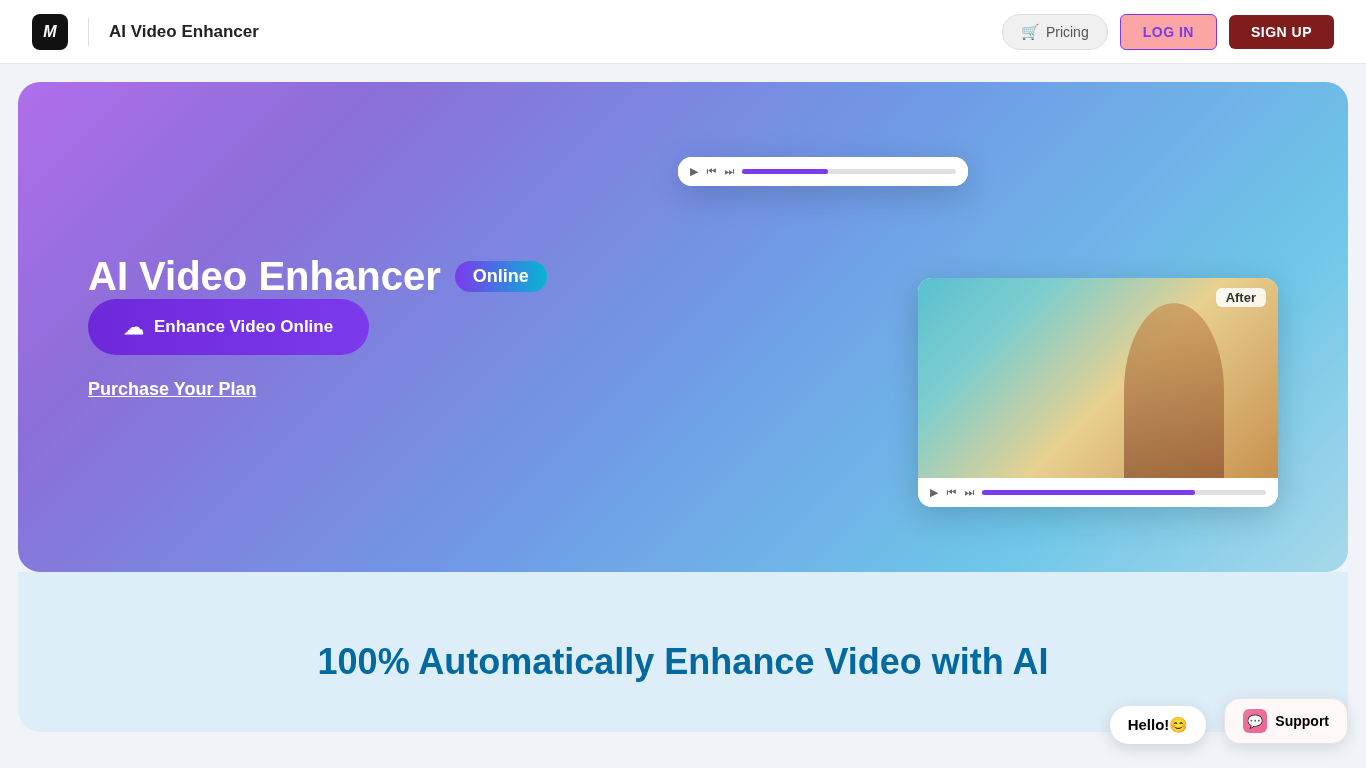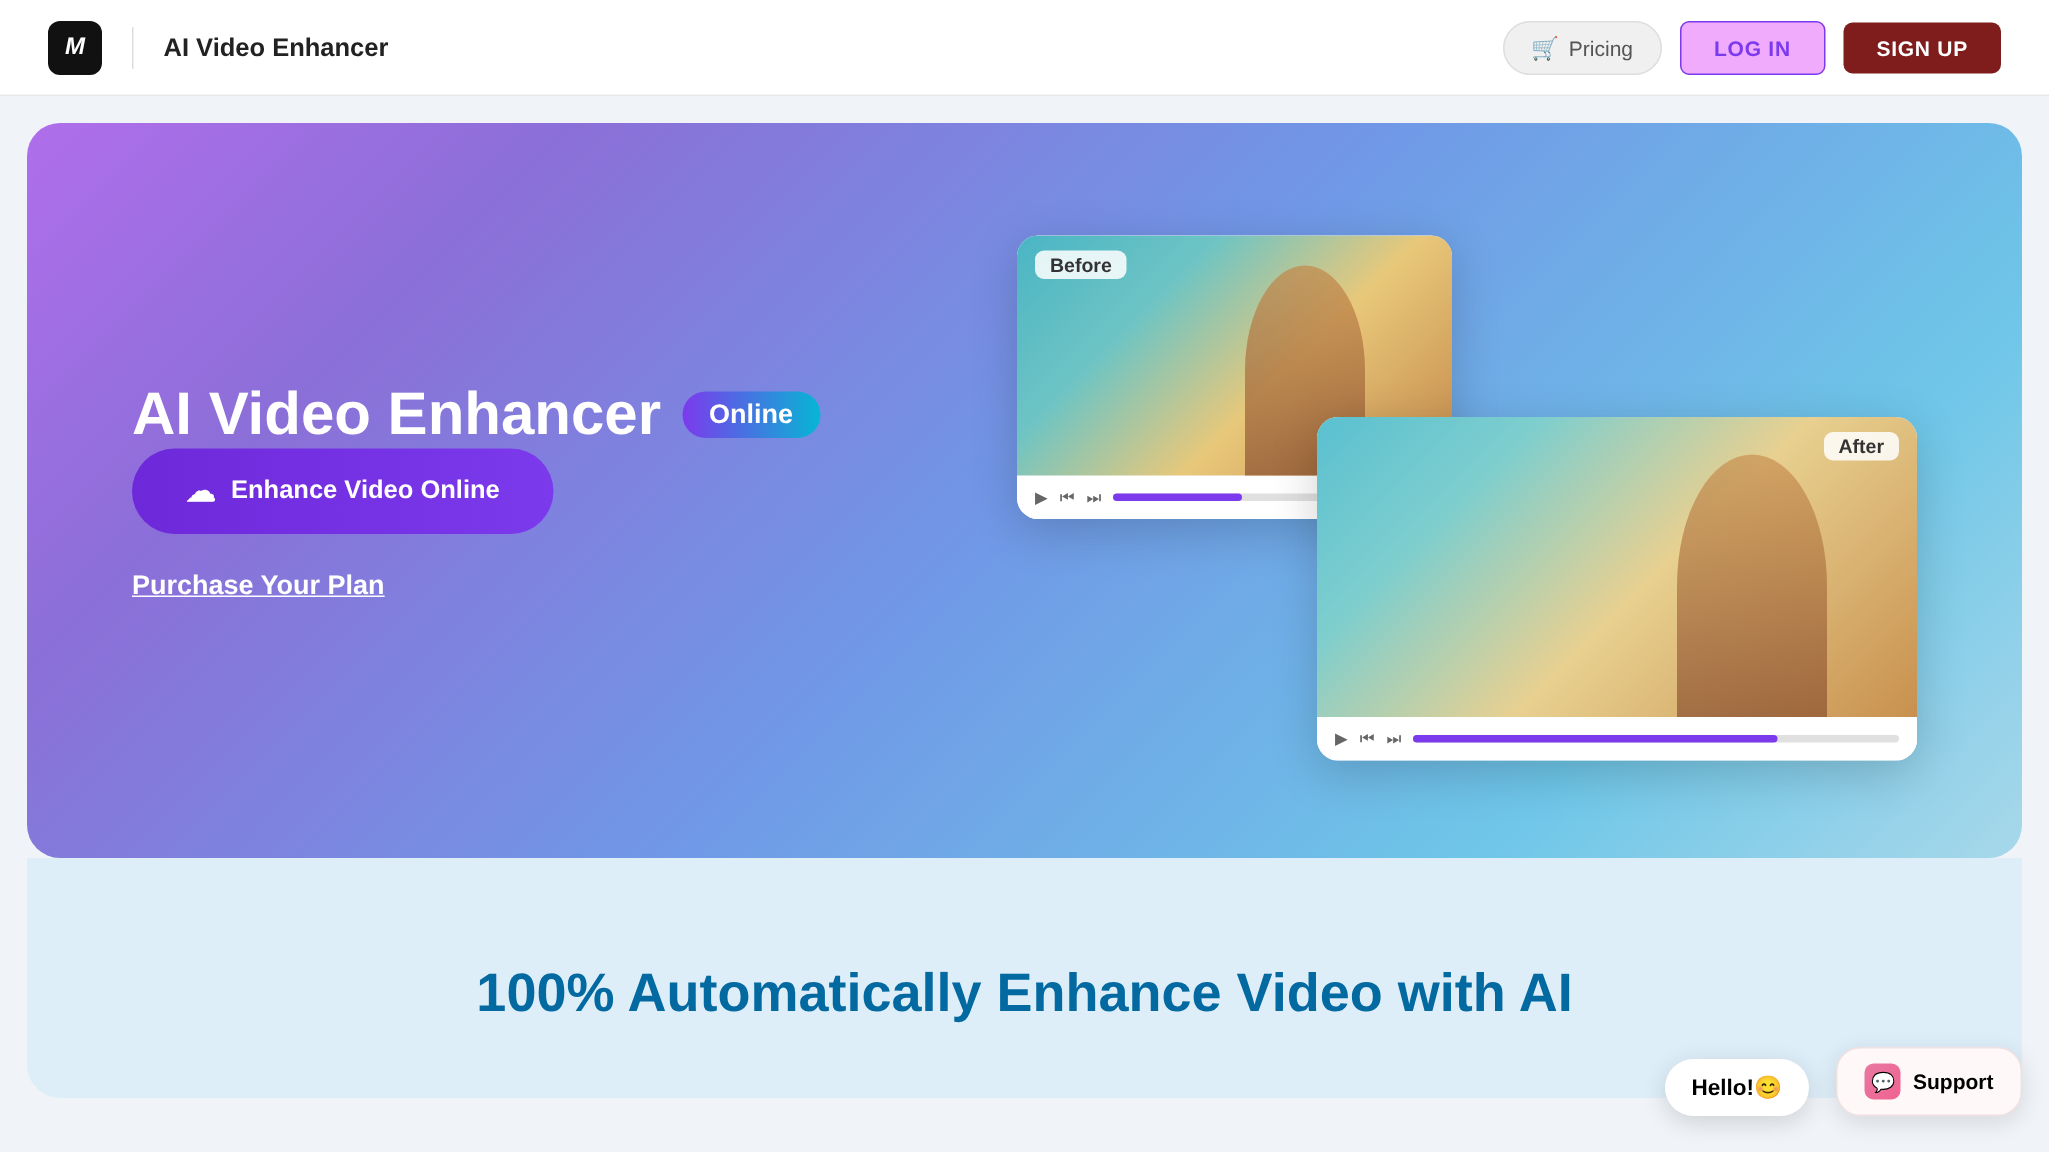--- a/index.html
+++ b/index.html
@@ -22,21 +22,21 @@
     .nav-right { display: flex; align-items: center; gap: 12px; }
     .pricing-btn {
       display: flex; align-items: center; gap: 6px;
       background: #f0f0f0; border: 1px solid #ddd; border-radius: 20px;
       padding: 8px 18px; font-size: 14px; color: #555; cursor: pointer;
       font-weight: 500;
     }
     .pricing-btn .cart-icon { font-size: 15px; }
     .login-btn {
       border: 1.5px solid #7c3aed; border-radius: 6px;
-      background: #f0abfc; color: #7c3aed; font-weight: 700;
+      background: #fca5a5; color: #7c3aed; font-weight: 700;
       padding: 9px 22px; font-size: 14px; cursor: pointer; letter-spacing: 0.5px;
     }
     .signup-btn {
       background: #7f1d1d; border: none; border-radius: 6px;
       color: #fff; font-weight: 700; padding: 9px 22px;
       font-size: 14px; cursor: pointer; letter-spacing: 0.5px;
     }
 
     
     .hero {
@@ -81,21 +81,21 @@
     }
     .video-card {
       background: #fff; border-radius: 14px;
       box-shadow: 0 8px 32px rgba(0,0,0,0.18);
       overflow: hidden; position: absolute;
     }
     .video-card-before {
       width: 290px; top: 20px; left: 30px; z-index: 1;
     }
     .video-card-after {
-      width: 400px; bottom: 10px; right: 0px; z-index: 2;
+      width: 360px; bottom: 10px; right: 0px; z-index: 2;
     }
     .video-label {
       position: absolute; top: 10px; left: 12px;
       background: rgba(255,255,255,0.85);
       border-radius: 6px; padding: 2px 10px;
       font-size: 13px; font-weight: 600; color: #333;
     }
 
     
     .thumb-before {
@@ -199,24 +199,20 @@
       <span class="upload-icon">☁</span>
       <span>Enhance Video Online</span>
     </button>
     <br>
     <a class="purchase-link">Purchase Your Plan</a>
   </div>
 
   <div class="hero-right">
 
     <div class="video-card video-card-before">
-      <div style="position:relative;">
-        <div class="thumb-before"></div>
-        <span class="video-label">Before</span>
-      </div>
       <div class="video-controls">
         <span class="ctrl-btn">▶</span>
         <span class="ctrl-btn">⏮</span>
         <span class="ctrl-btn">⏭</span>
         <div class="progress-bar-wrap">
           <div class="progress-bar-fill" style="width:40%"></div>
         </div>
       </div>
     </div>
 

